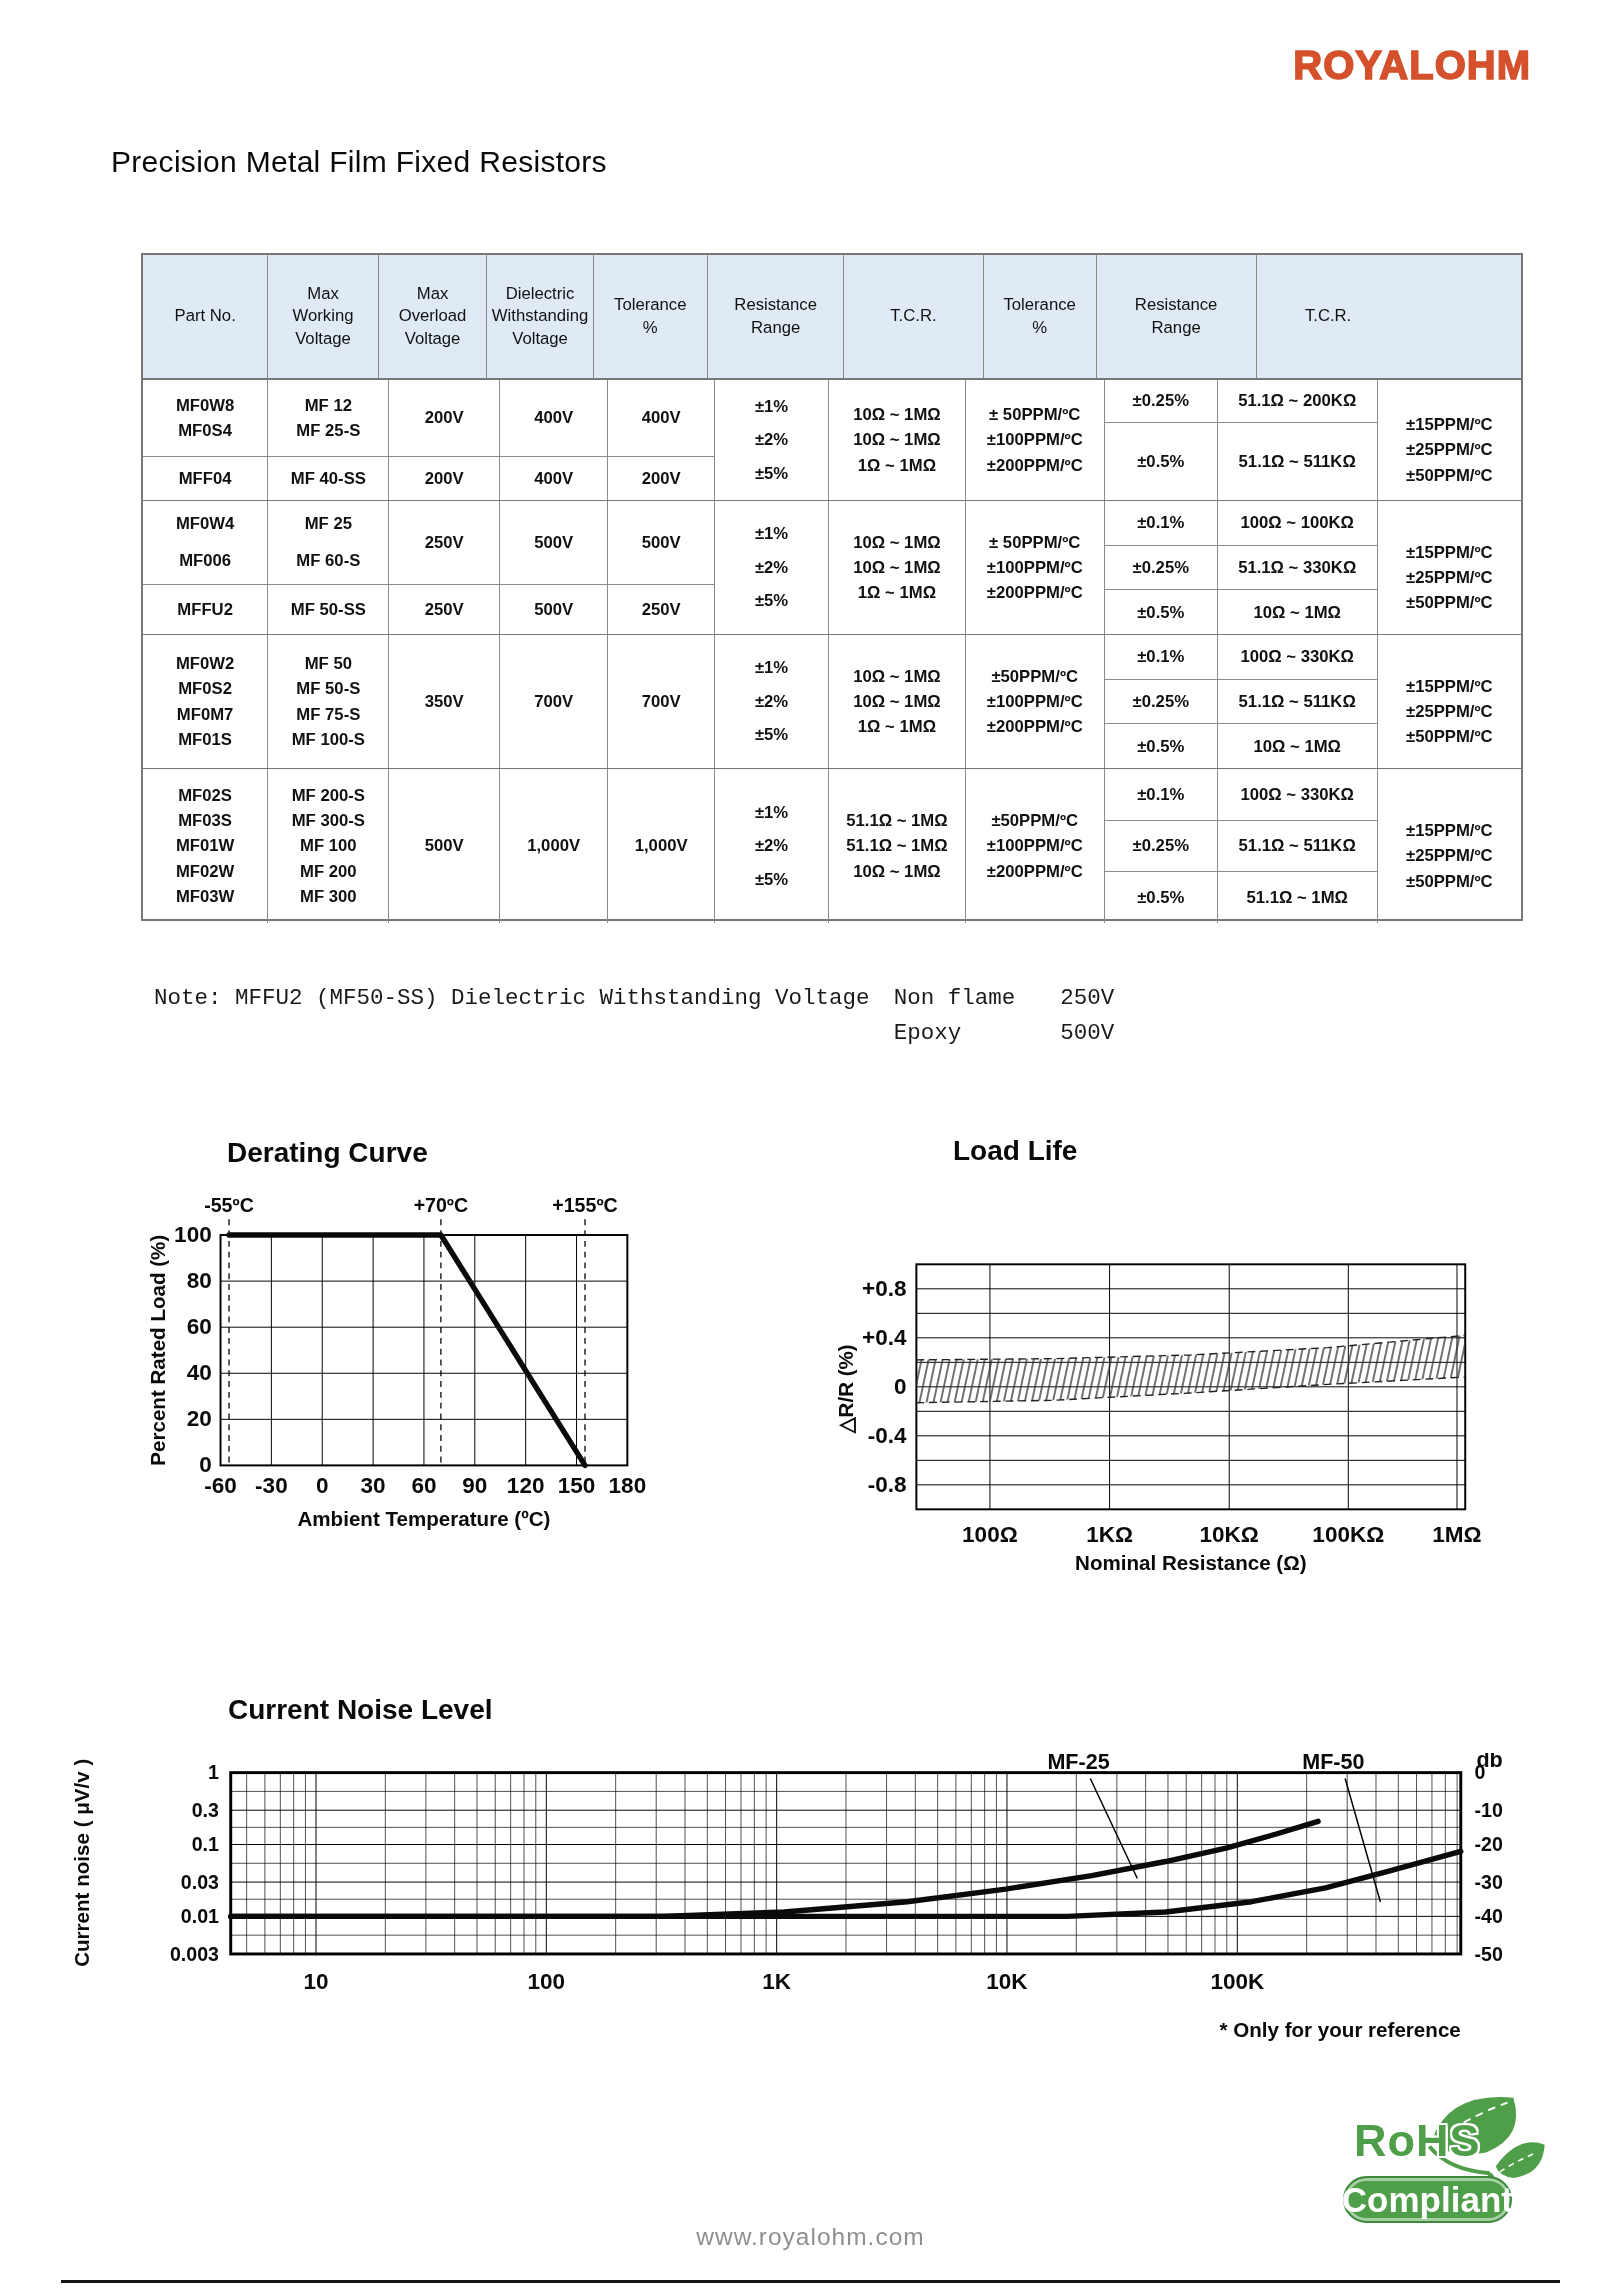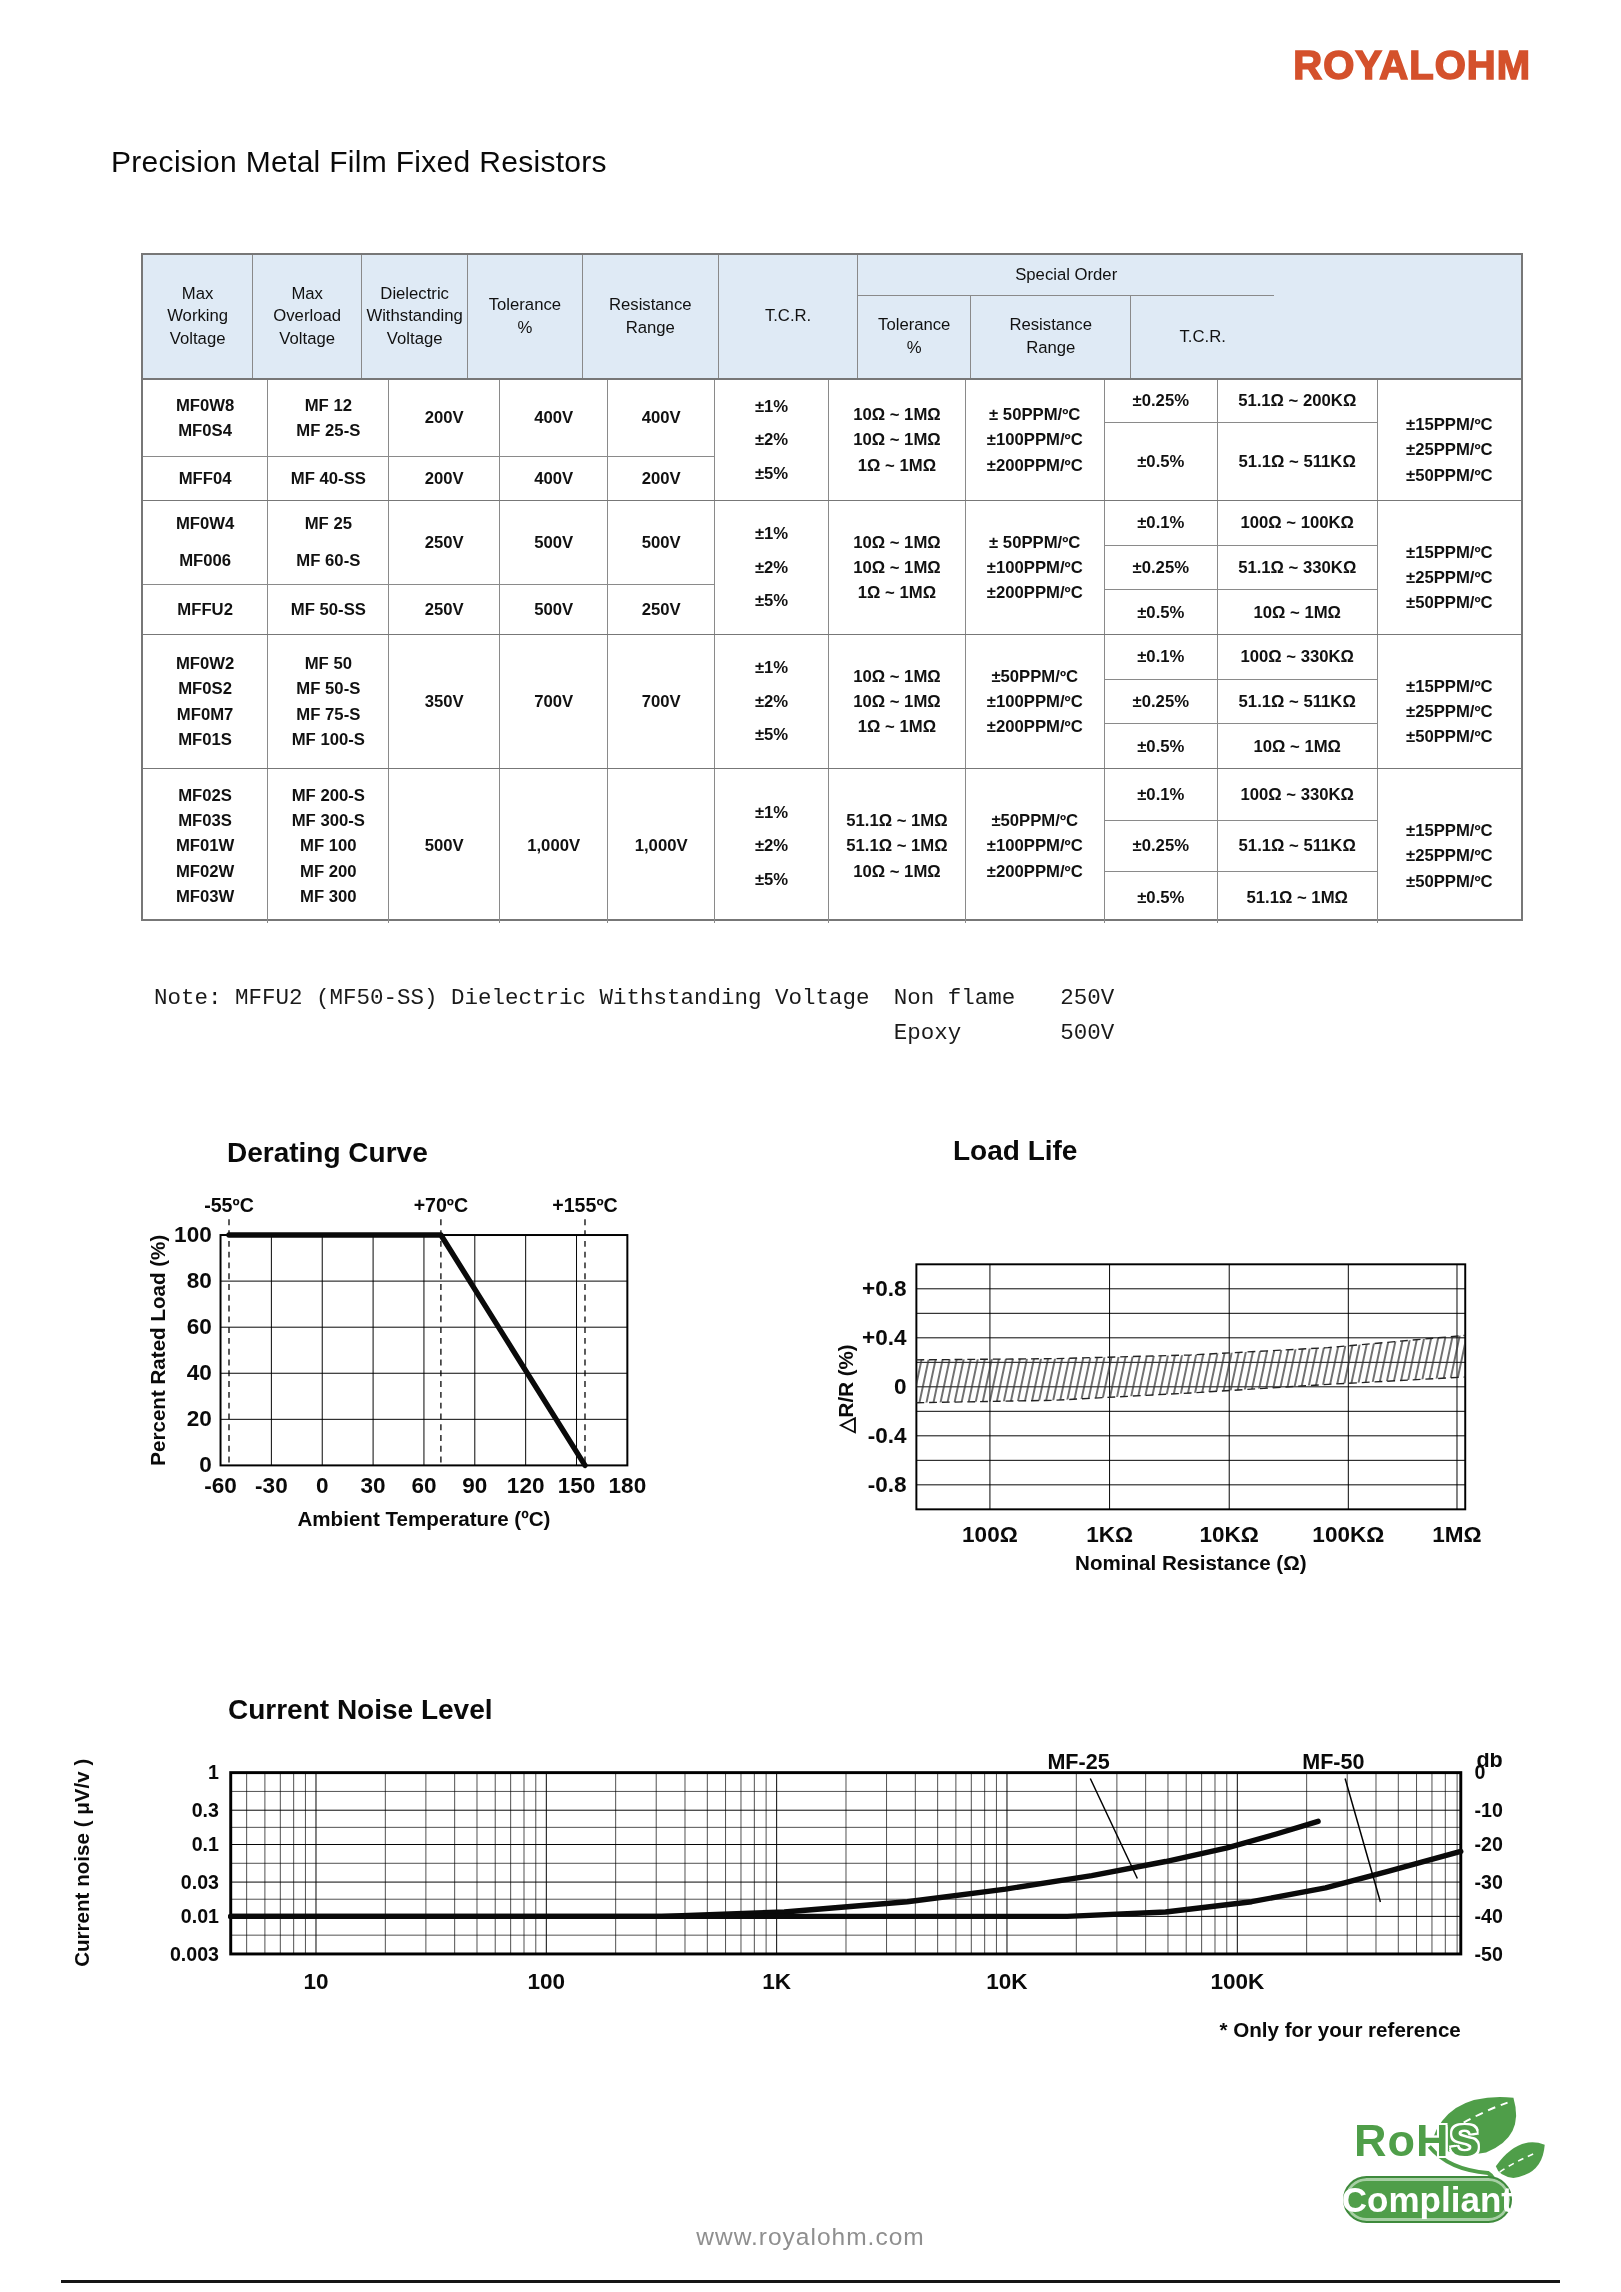--- a/index.html
+++ b/index.html
@@ -92,36 +92,36 @@
 <body>
 
 <div class="page">
 
   <div class="brand">ROYALOHM</div>
   <div class="main-title">Precision Metal Film Fixed Resistors</div>
 
   <div class="spec-table">
 
     <div class="thead">
+      <div class="hc c1">Part No.</div>
       <div class="hc c3">Max
 Working
 Voltage</div>
       <div class="hc c4">Max
 Overload
 Voltage</div>
       <div class="hc c5">Dielectric
 Withstanding
 Voltage</div>
       <div class="hc c6">Tolerance
 %</div>
       <div class="hc c7">Resistance
 Range</div>
       <div class="hc c8">T.C.R.</div>
       <div class="sphead">
-        <div class="sptitle">Special Order</div>
         <div class="spsub">
           <div class="hc h9">Tolerance
 %</div>
           <div class="hc h10">Resistance
 Range</div>
           <div class="hc h11">T.C.R.</div>
         </div>
       </div>
     </div>
 

